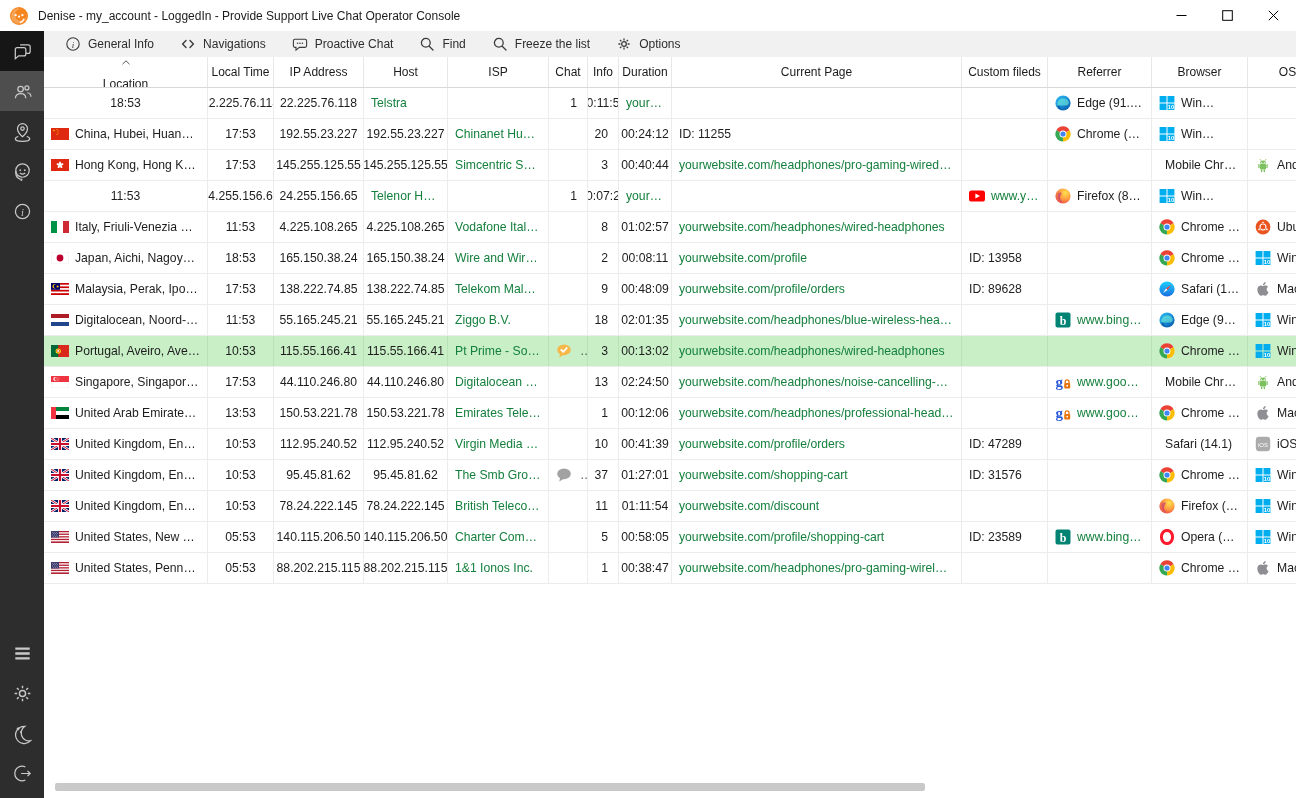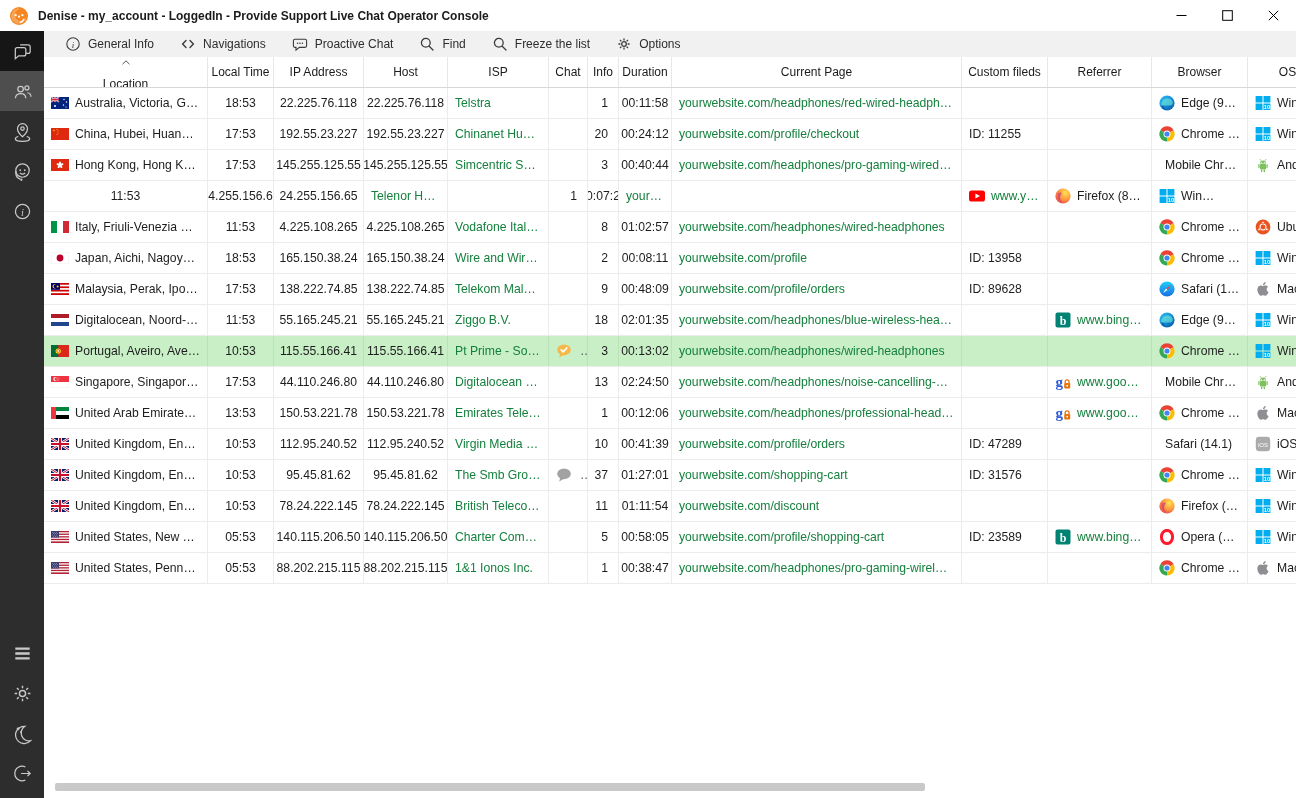--- a/index.html
+++ b/index.html
@@ -1,19 +1,19 @@
 <!DOCTYPE html>
 <html><head>
 <meta charset="utf-8">
 <style>
   html,body{margin:0;padding:0;}
   body{width:1296px;height:798px;overflow:hidden;background:#fff;
        font-family:"Liberation Sans",sans-serif;-webkit-font-smoothing:antialiased;}
   
-  .titlebar{height:31px;display:flex;align-items:center;background:#fff;font-weight:bold;}
+  .titlebar{height:31px;display:flex;align-items:center;background:#fff;}
   .logo{width:20px;height:20px;margin-left:9px;flex:0 0 auto;}
   .title-text{font-size:12px;color:#1b1b1b;margin-left:9px;white-space:nowrap;}
   .win-controls{margin-left:auto;display:flex;}
   .win-btn{width:46px;height:30px;display:flex;align-items:center;justify-content:center;cursor:default;}
   
   .app{display:flex;height:767px;}
   .sidebar{width:44px;background:#2d2d2d;display:flex;flex-direction:column;flex:0 0 auto;}
   .side-btn{height:40px;display:flex;align-items:center;justify-content:center;color:#c9c9c9;}
   .side-btn.pressed{background:#161616;}
   .side-btn.active{background:#4e4e4e;}
@@ -292,37 +292,20 @@
 
      <span>Browser</span>
    </div>
           <div class="th ">
 
      <span>OS</span>
    </div>
         </div>
       <div id="tbody">
           <div class="row " style="grid-template-columns:164px 66px 90px 84px 101px 39px 31px 53px 290px 86px 104px 96px 80px">
-            <div class="td">
-      <span class="ic ">
-                <svg width="18" height="12" viewBox="0 0 18 12">
-                  <rect width="18" height="12" fill="#00247d"></rect>
-                  <path d="M0 0 L8 5 M8 0 L0 5" stroke="#fff" stroke-width="1.4"></path>
-                  <path d="M0 0 L8 5 M8 0 L0 5" stroke="#cf142b" stroke-width="0.6"></path>
-                  <path d="M4 0 V5 M0 2.5 H8" stroke="#fff" stroke-width="1.6"></path>
-                  <path d="M4 0 V5 M0 2.5 H8" stroke="#cf142b" stroke-width="0.9"></path>
-                  <circle cx="4" cy="9" r="1" fill="#fff"></circle>
-                  <circle cx="13" cy="2.5" r="0.7" fill="#fff"></circle>
-                  <circle cx="15.5" cy="5" r="0.7" fill="#fff"></circle>
-                  <circle cx="12.5" cy="8" r="0.7" fill="#fff"></circle>
-                  <circle cx="15" cy="10" r="0.6" fill="#fff"></circle>
-                </svg>
-              </span>
-      <span class="trunc">Australia, Victoria, Ge…</span>
-            </div>
             <div class="td center">18:53</div>
             <div class="td center">22.225.76.118</div>
             <div class="td center">22.225.76.118</div>
             <div class="td">
       <span class="lnk trunc">Telstra</span>
             </div>
             <div class="td"></div>
             <div class="td right">1</div>
             <div class="td center">00:11:58</div>
             <div class="td">
@@ -378,23 +361,20 @@
             </div>
             <div class="td center">17:53</div>
             <div class="td center">192.55.23.227</div>
             <div class="td center">192.55.23.227</div>
             <div class="td">
       <span class="lnk trunc">Chinanet Hube…</span>
             </div>
             <div class="td"></div>
             <div class="td right">20</div>
             <div class="td center">00:24:12</div>
-            <div class="td">
-      <span class="lnk trunc">yourwebsite.com/profile/checkout</span>
-            </div>
             <div class="td">ID: 11255</div>
             <div class="td"></div>
             <div class="td">
       <span class="ic ">
                 <svg width="16" height="16" viewBox="0 0 16 16" xmlns="http://www.w3.org/2000/svg">
                   <circle cx="8" cy="8" r="7.6" fill="#fff"></circle>
                   <path d="M8 8 L1.4 4.2 A7.6 7.6 0 0 1 14.6 4.2 Z" fill="#ea4335"></path>
                   <path d="M8 8 L1.4 4.2 A7.6 7.6 0 0 0 8 15.6 Z" fill="#34a853"></path>
                   <path d="M8 8 L14.6 4.2 A7.6 7.6 0 0 1 8 15.6 Z" fill="#fbbc05"></path>
                   <circle cx="8" cy="8" r="3.5" fill="#fff"></circle>

